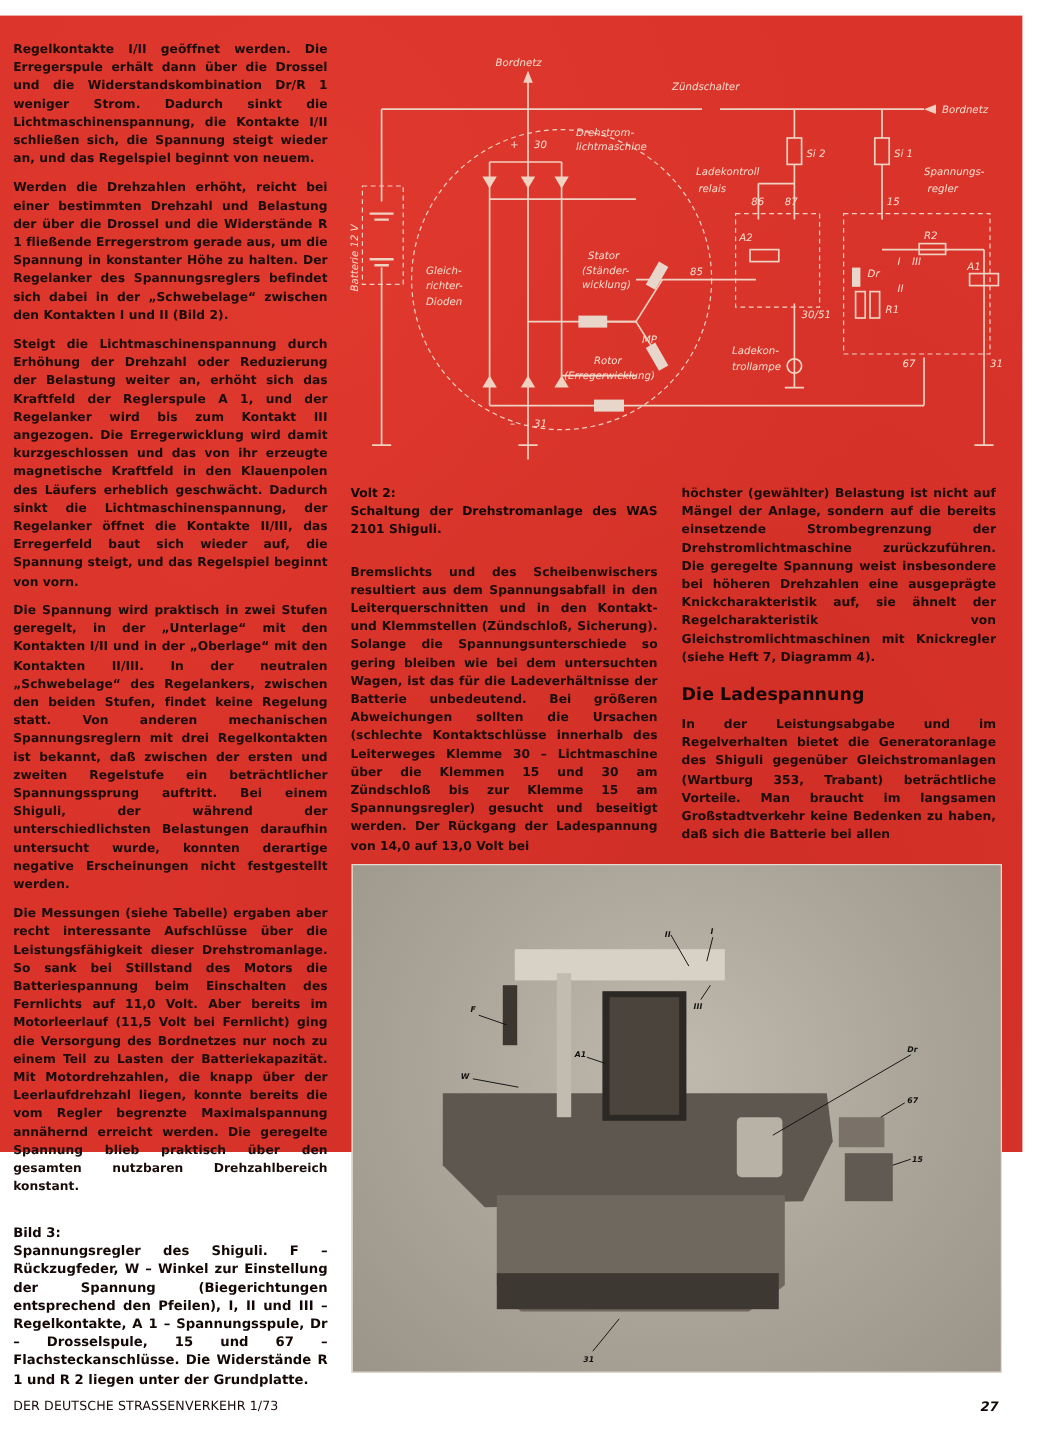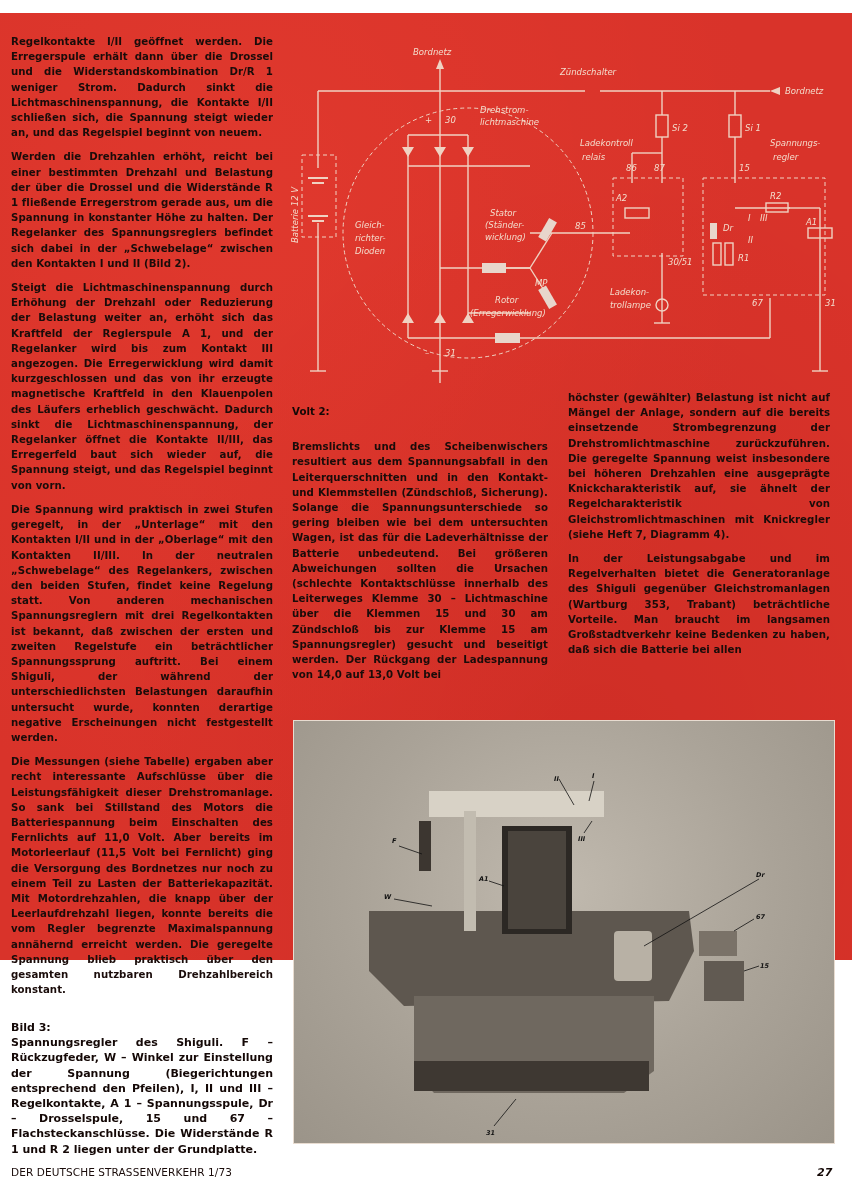--- a/index.html
+++ b/index.html
@@ -16,21 +16,21 @@
       radial-gradient(ellipse at 70% 80%, rgba(120,0,0,0.10), rgba(0,0,0,0) 60%);
   }
   .col {
     position: absolute; color: #1a0c0a;
     font-size: 10.2px; line-height: 15.2px; font-weight: bold;
     text-align: justify; letter-spacing: 0.05px;
   }
   .col p { margin: 0 0 9px 0; }
   .col1 { left: 11px; top: 21px; width: 262px; }
   .col2 { left: 292px; top: 391px; width: 256px; }
-  .col3 { left: 568px; top: 377px; width: 262px; }
+  .col3 { left: 568px; top: 391px; width: 262px; }
   .caption-head { display: block; }
   .caption { font-weight: bold; color: #140806; }
   h2.sub {
     margin: 14px 0 9px 0; font-size: 14.5px; line-height: 18px; font-weight: bold;
     color: #140806;
   }
   .cap3 { position: absolute; left: 11px; top: 1007px; width: 262px;
           font-size: 11px; line-height: 15.2px; font-weight: bold; color: #140806; text-align: justify; }
   .footer { position: absolute; left: 11px; top: 1153px; font-size: 10.5px; color: #1a0c0a; letter-spacing: 0.1px; }
   .pagenum { position: absolute; left: 817px; top: 1153px; font-size: 11px; font-weight: bold; font-style: italic; color: #140806; }
@@ -195,26 +195,28 @@
       <text class="dl" x="462" y="263">67</text>
       <text class="dl" x="155" y="313">31</text>
       <text class="dl" x="535" y="263">31</text>
       <text class="dl" x="135" y="313">–</text>
     </svg>
   </div>
 
   <div class="col col2">
     <div class="caption" style="margin-bottom:20px;">
       <span class="caption-head">Volt 2:</span>
+      <span>Schaltung der Drehstromanlage des WAS 2101 Shiguli.</span>
     </div>
     <p>Bremslichts und des Scheibenwischers resultiert aus dem Spannungsabfall in den Leiterquerschnitten und in den Kontakt- und Klemmstellen (Zündschloß, Sicherung). Solange die Spannungsunterschiede so gering bleiben wie bei dem untersuchten Wagen, ist das für die Ladeverhältnisse der Batterie unbedeutend. Bei größeren Abweichungen sollten die Ursachen (schlechte Kontaktschlüsse innerhalb des Leiterweges Klemme 30 – Lichtmaschine über die Klemmen 15 und 30 am Zündschloß bis zur Klemme 15 am Spannungsregler) gesucht und beseitigt werden. Der Rückgang der Ladespannung von 14,0 auf 13,0 Volt bei</p>
   </div>
 
   <div class="col col3">
     <p>höchster (gewählter) Belastung ist nicht auf Mängel der Anlage, sondern auf die bereits einsetzende Strombegrenzung der Drehstromlichtmaschine zurückzuführen. Die geregelte Spannung weist insbesondere bei höheren Drehzahlen eine ausgeprägte Knickcharakteristik auf, sie ähnelt der Regelcharakteristik von Gleichstromlichtmaschinen mit Knickregler (siehe Heft 7, Diagramm 4).</p>
+    <h2 class="sub">Die Ladespannung</h2>
     <p>In der Leistungsabgabe und im Regelverhalten bietet die Generatoranlage des Shiguli gegenüber Gleichstromanlagen (Wartburg 353, Trabant) beträchtliche Vorteile. Man braucht im langsamen Großstadtverkehr keine Bedenken zu haben, daß sich die Batterie bei allen</p>
   </div>
 
   <div class="photo">
     <svg viewBox="0 0 540 422">
 
       <path d="M75 190 L 395 190 L 400 230 L 375 280 L 110 285 L 75 250 Z" fill="#5e574f"></path>
 
       <path d="M120 275 L 360 275 L 360 350 L 330 372 L 140 372 L 120 350 Z" fill="#6f685f"></path>
       <rect x="120" y="340" width="235" height="30" fill="#3e3832"></rect>

